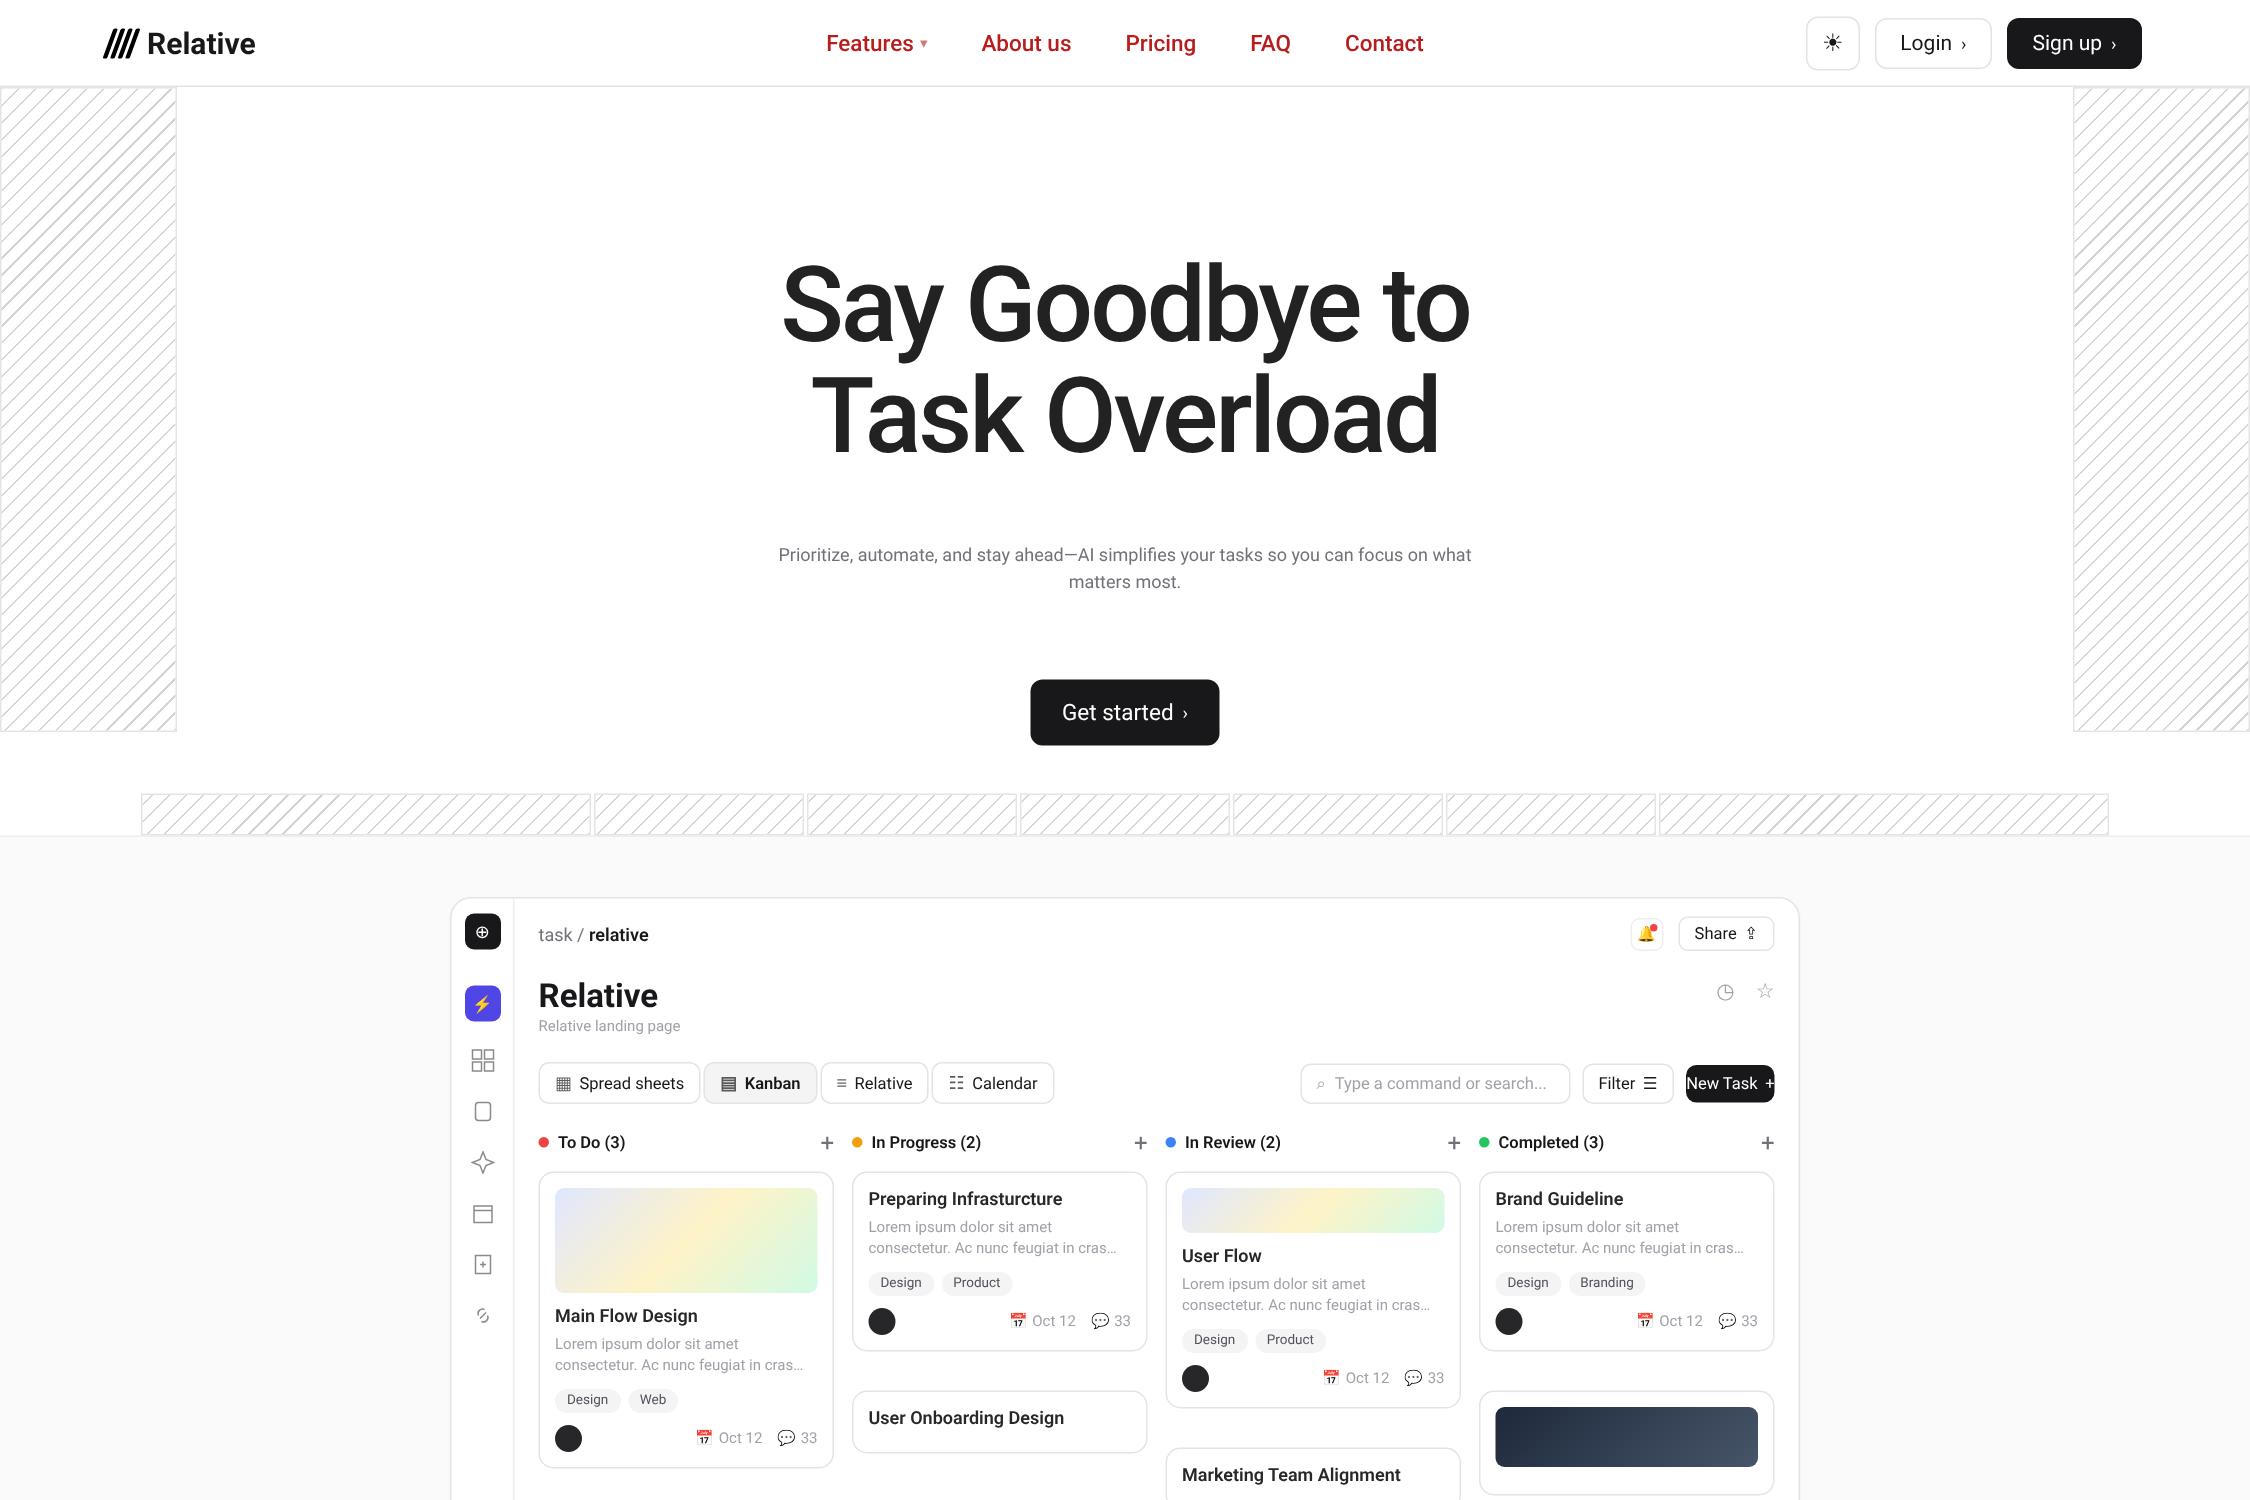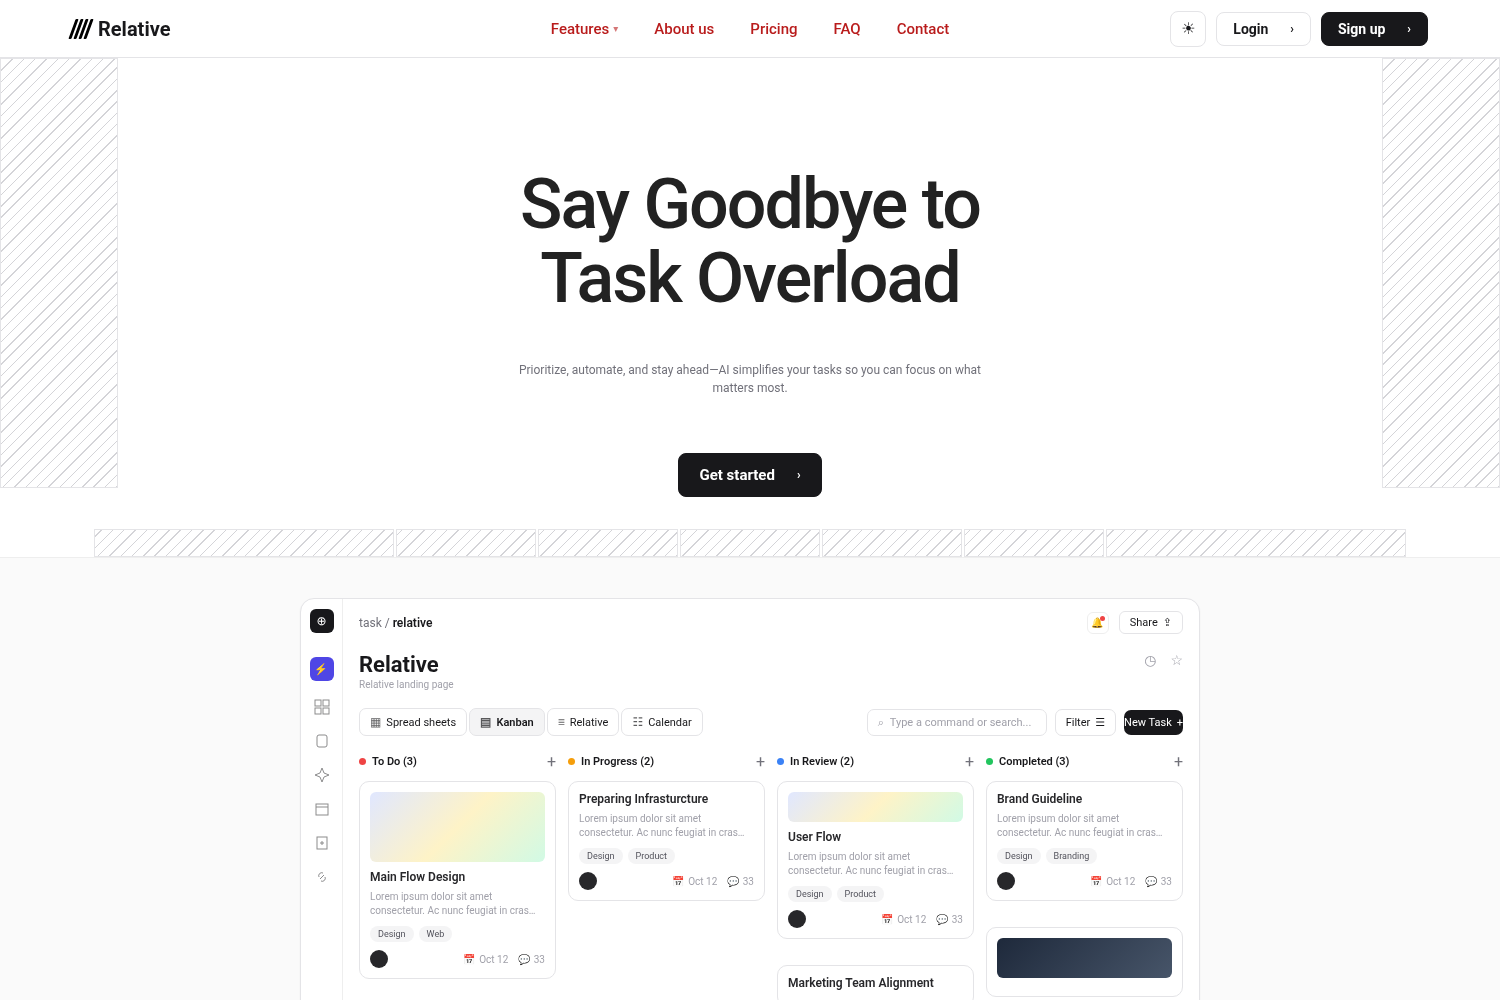--- a/index.html
+++ b/index.html
@@ -6,21 +6,21 @@
 body{font-family:-apple-system,BlinkMacSystemFont,"Segoe UI",Roboto,sans-serif;background:#fff;color:#18181b;overflow-x:hidden}
 .header{display:flex;align-items:center;justify-content:space-between;padding:0 72px;height:58px;border-bottom:1px solid #e4e4e7;background:#fff;position:relative;z-index:10}
 .logo{display:flex;align-items:center;gap:8px;font-weight:700;font-size:20px}
 .logo-icon{display:flex;gap:2px}
 .logo-icon span{display:block;width:3px;height:20px;background:#000;transform:skewX(-20deg);border-radius:1px}
 .nav{display:flex;gap:36px;position:absolute;left:50%;transform:translateX(-50%)}
 .nav-item{display:flex;align-items:center;gap:4px;font-size:15px;font-weight:500;cursor:pointer;color:#b91c1c}
 .chev{font-size:10px;opacity:.6}
 .head-right{display:flex;align-items:center;gap:10px}
 .icon-btn{width:36px;height:36px;border:1px solid #e4e4e7;border-radius:8px;display:flex;align-items:center;justify-content:center;cursor:pointer;background:#fff;font-size:16px}
-.btn{display:flex;align-items:center;gap:22px;padding:8px 16px;border-radius:8px;font-size:14px;font-weight:700;cursor:pointer}
+.btn{display:flex;align-items:center;gap:6px;padding:8px 16px;border-radius:8px;font-size:14px;font-weight:400;cursor:pointer}
 .btn-outline{border:1px solid #e4e4e7;background:#fff;color:#18181b}
 .btn-dark{background:#18181b;color:#fff;border:1px solid #18181b}
 .btn .arr{font-size:12px}
 .hero{position:relative;padding:110px 0 60px;text-align:center}
 .hero h1{font-size:70px;font-weight:500;line-height:1.05;letter-spacing:-2px;color:#222}
 .hero p{max-width:470px;margin:46px auto 0;font-size:12px;color:#71717a;line-height:1.5}
 .hero .btn{margin:56px auto 0;width:fit-content;padding:12px 20px;font-size:15px}
 .hatch{position:absolute;background-image:repeating-linear-gradient(-45deg,#d4d4d8 0,#d4d4d8 1px,transparent 1px,transparent 8px);border:1px solid #e4e4e7}
 .hatch.left{top:0;left:0;width:118px;height:430px}
 .hatch.right{top:0;right:0;width:118px;height:430px}
@@ -259,20 +259,23 @@
                 <span class="tag">Product</span>
               </div>
           <div class="cfoot">
                 <div class="avatar"></div>
                 <div class="meta">
                   <span>📅 <span>Oct 12</span></span>
                   <span>💬 <span>33</span></span>
                 </div>
               </div>
         </div>
+        <div class="card">
+          <div class="ctitle">User Onboarding Design</div>
+        </div>
       </div>
       <div class="col">
         <div class="col-head">
               <div class="col-title">
                 <span class="dot d-blu"></span>
                 <span>In Review (2)</span>
               </div>
               <span class="plus">+</span>
             </div>
         <div class="card">

